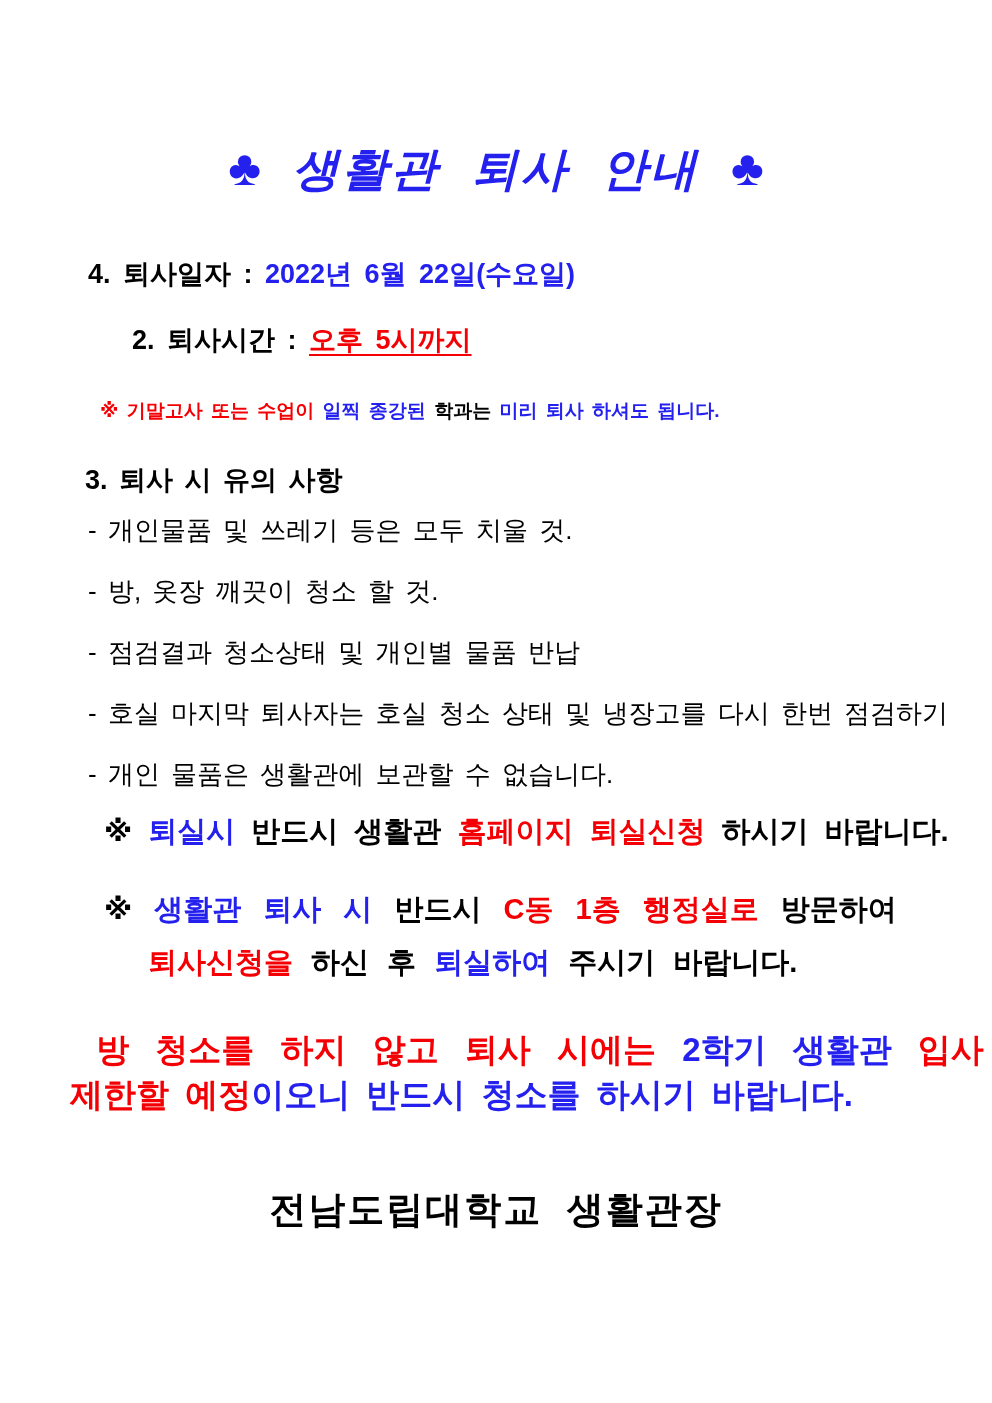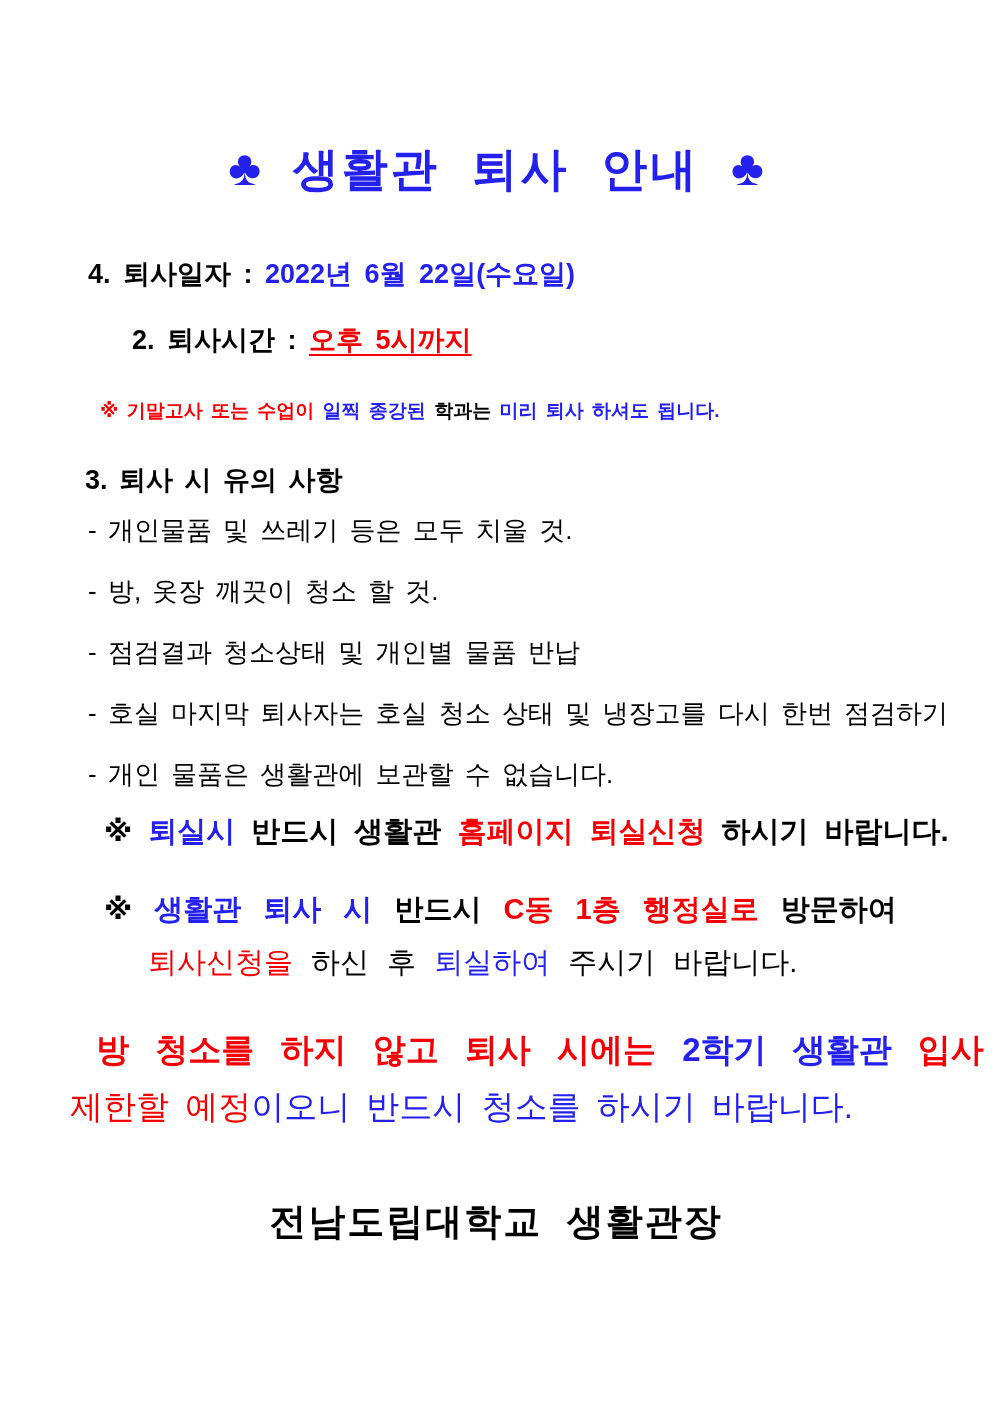--- a/index.html
+++ b/index.html
@@ -24,20 +24,21 @@
   .title {
     margin-top: 132px;
     text-align: center;
     font-size: 46px;
     font-weight: bold;
     color: #2421EE;
     letter-spacing: 3px;
     word-spacing: 16px;
     line-height: 72px;
     white-space: nowrap;
+    font-style: italic;
   }
   .title .club { font-size: 50px; letter-spacing: 0; }
 
   .line { white-space: nowrap; }
 
   .item {
     padding-left: 88px;
     font-size: 27px;
     font-weight: bold;
     line-height: 38px;
@@ -87,39 +88,38 @@
     padding-left: 104px;
     font-size: 29px;
     font-weight: bold;
     line-height: 44px;
     word-spacing: 14px;
   }
   .note-3-line2 {
     margin-top: 10px;
     padding-left: 148px;
     font-size: 29px;
-    font-weight: normal;
+    font-weight: bold;
     line-height: 42px;
     word-spacing: 10px;
   }
 
   .warning-line1 {
     margin-top: 44px;
     padding-left: 88px;
     font-size: 33px;
     font-weight: bold;
     line-height: 46px;
     word-spacing: 17px;
     text-align: center;
   }
   .warning-line2 {
-    margin-top: 12px;
     padding-left: 70px;
     font-size: 33px;
-    font-weight: normal;
+    font-weight: bold;
     line-height: 44px;
     word-spacing: 7px;
   }
 
   .footer {
     margin-top: 62px;
     text-align: center;
     font-size: 37px;
     font-weight: 900;
     color: #000000;

